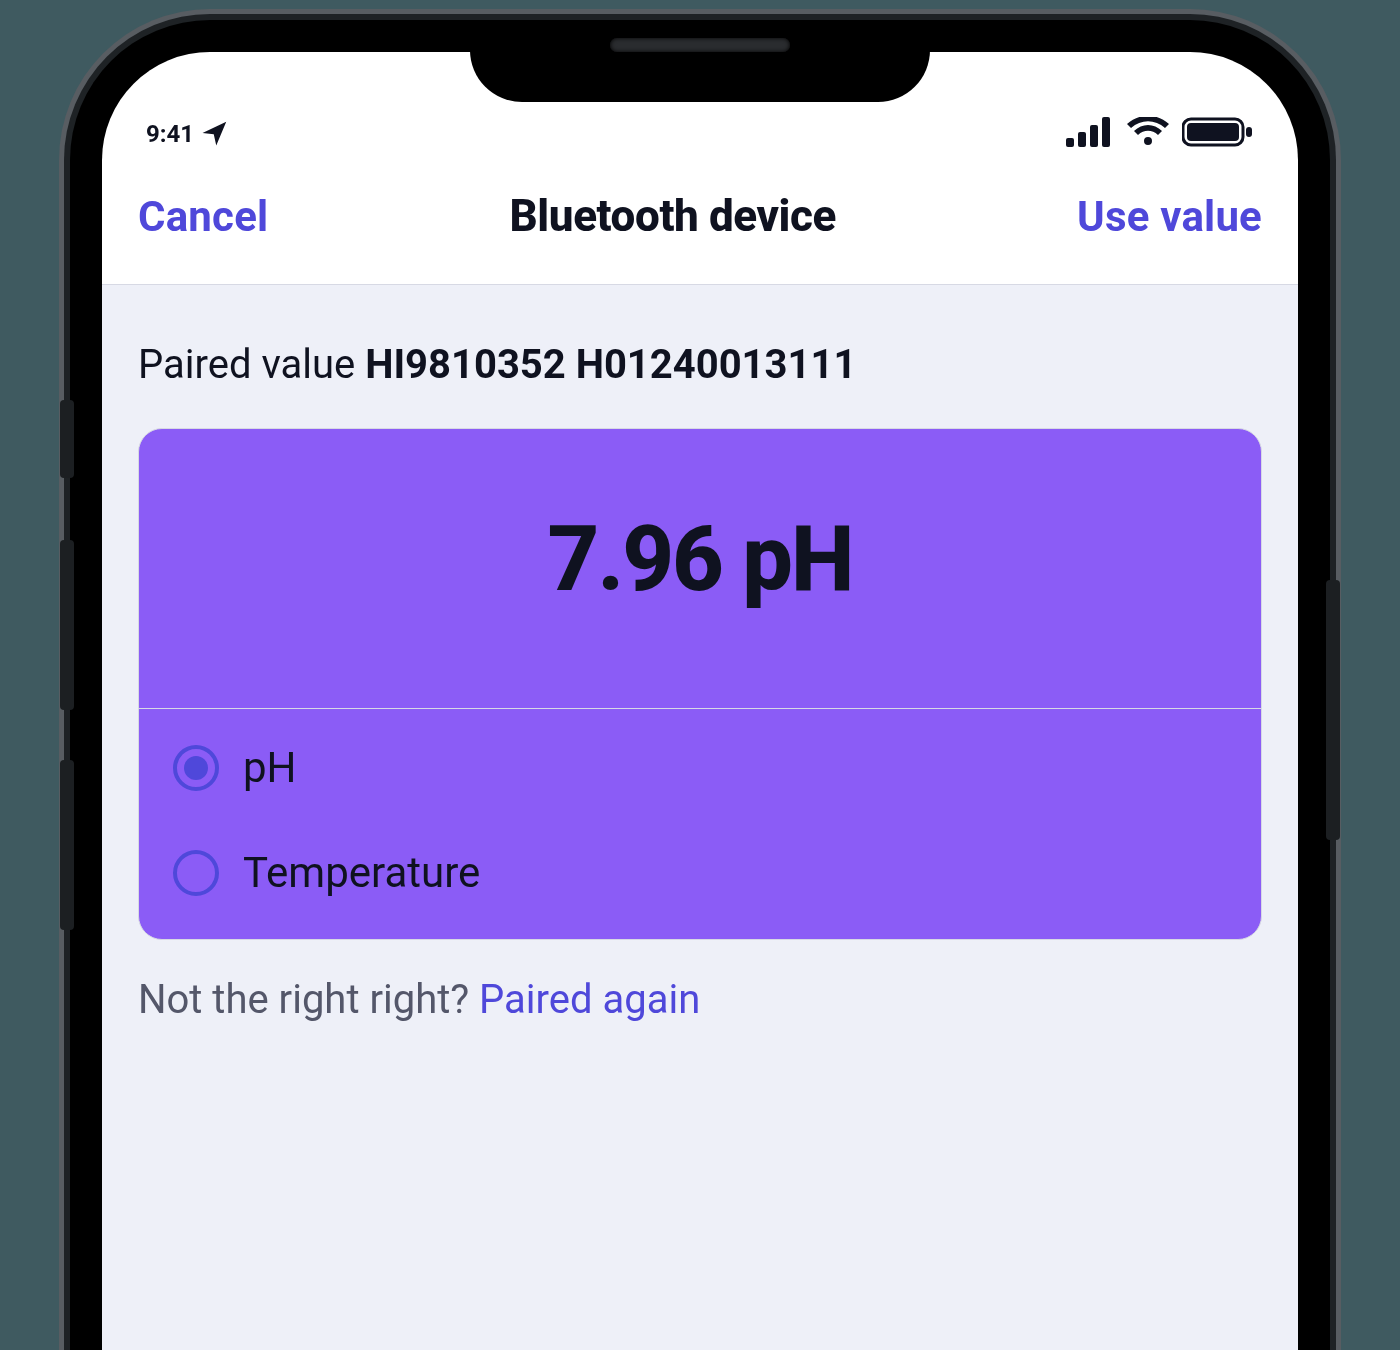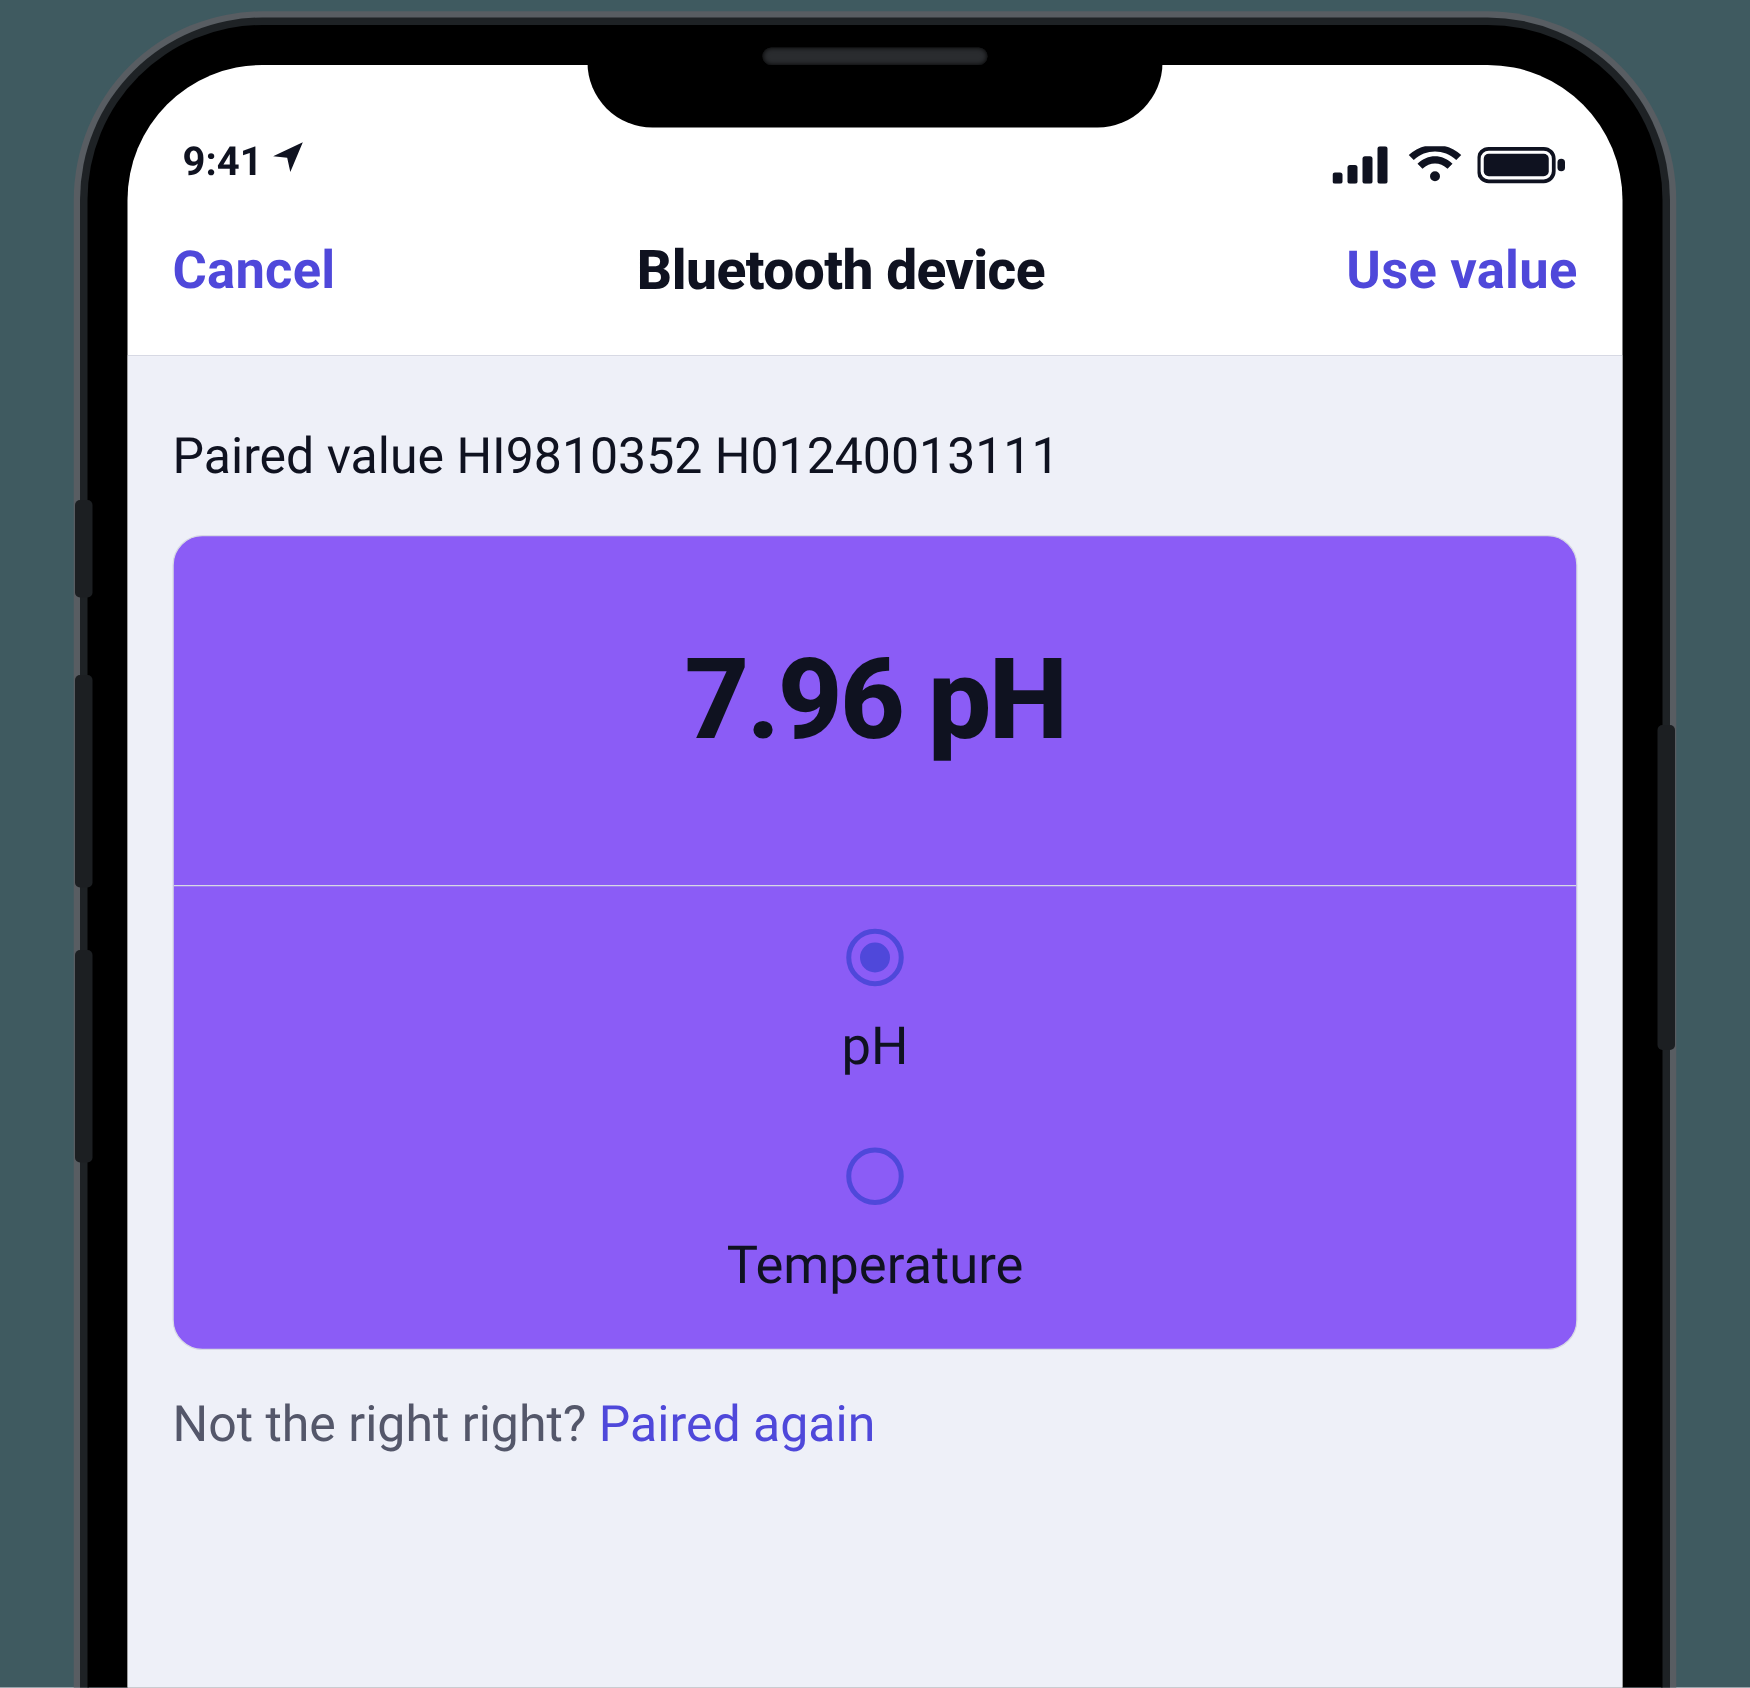--- a/index.html
+++ b/index.html
@@ -101,25 +101,25 @@
   
   .status-bar {
     position: relative;
     height: 100px;
     display: flex;
     align-items: flex-end;
     padding: 0 44px 4px;
     z-index: 10;
   }
   .status-time {
-    font-size: 32px;
+    font-size: 24px;
     font-weight: 700;
     color: var(--text);
     display: flex;
-    align-items: flex-start;
+    align-items: flex-end;
     gap: 6px;
   }
   .status-right {
     margin-left: auto;
     display: flex;
     align-items: center;
     gap: 12px;
   }
   .loc-arrow { width: 30px; height: 30px; }
   .signal-bars { width: 48px; height: 30px; }
@@ -152,21 +152,21 @@
   .content {
     background: var(--screen-bg-panel);
     padding: 56px 36px 60px;
     min-height: 1200px;
   }
   .paired-line {
     font-size: 40px;
     color: var(--text);
     margin-bottom: 40px;
   }
-  .paired-line .device-id { font-weight: 400; }
+  .paired-line .device-id { font-weight: 700; }
 
   .card {
     background: #8b5cf6;
     border: 1px solid var(--border);
     border-radius: 24px;
     overflow: hidden;
   }
   .reading {
     padding: 78px 0 96px;
     text-align: center;
@@ -182,21 +182,20 @@
     padding: 20px 28px 28px;
     display: flex;
     flex-direction: column;
     gap: 28px;
   }
   .option-row {
     display: flex;
     align-items: center;
     gap: 24px;
     padding: 14px 6px;
-    flex-direction: column;
   }
   .radio {
     width: 46px;
     height: 46px;
     border-radius: 50%;
     border: 4px solid var(--radio-ring);
     display: inline-flex;
     align-items: center;
     justify-content: center;
   }

